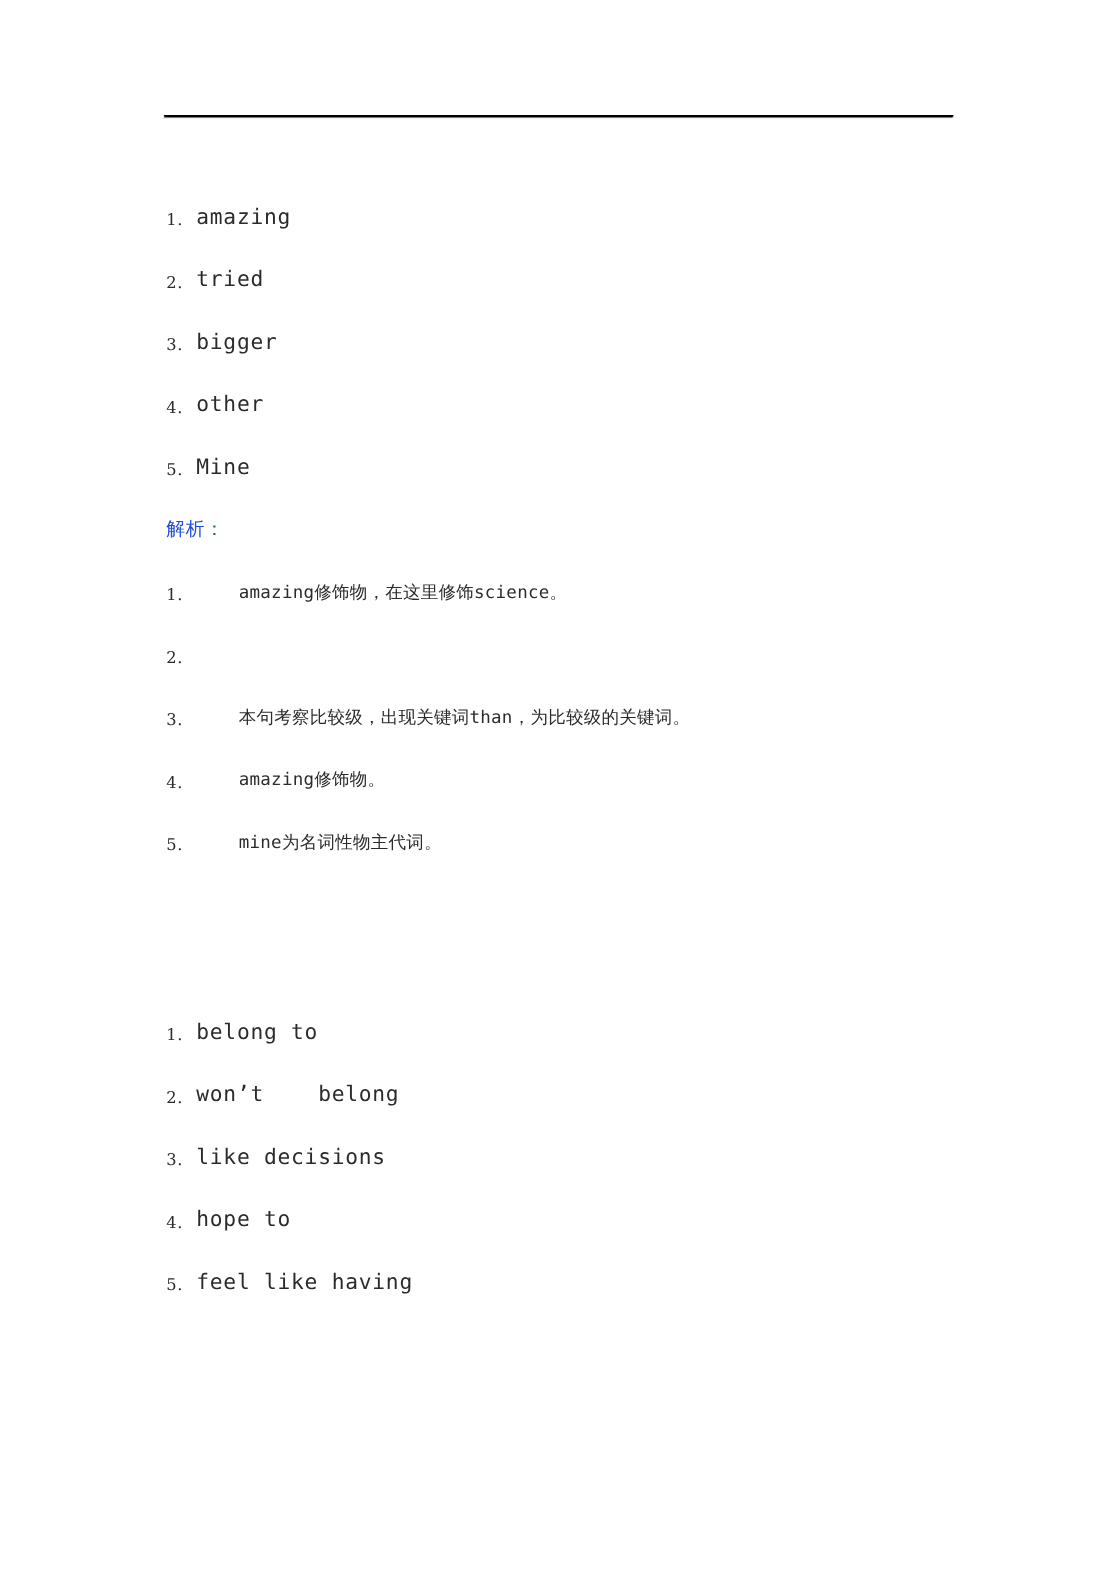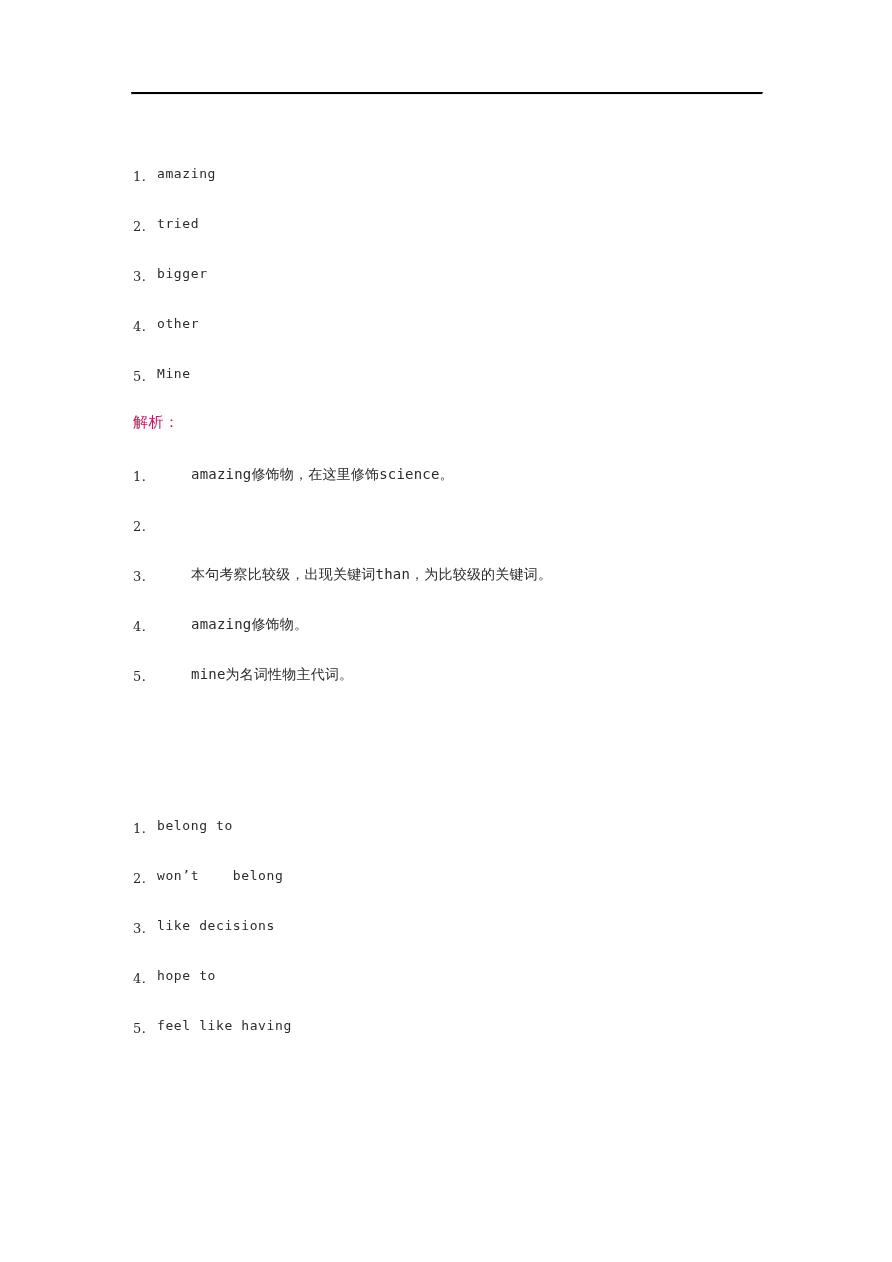--- a/index.html
+++ b/index.html
@@ -70,44 +70,44 @@
     line-height: 18px;
     color: #2b2b2b;
     letter-spacing: 0.5px;
   }
 
   .row-text {
     position: absolute;
     left: 26px;
     top: 0;
     font-family: "DejaVu Sans Mono", "Liberation Mono", monospace;
-    font-size: 13px;
+    font-size: 17px;
     line-height: 20px;
     color: #2b2b2b;
     letter-spacing: 0.6px;
     white-space: pre;
   }
 
   
   .list-block.analysis-list .row-text {
     font-family: "DejaVu Sans Mono", "Liberation Mono", monospace;
     font-size: 14px;
     letter-spacing: 0.2px;
     margin-left: 34px;
   }
 
   
   .analysis-heading {
     position: absolute;
     left: 2px;
     top: 414px;
-    font-family: Liberation Mono, monospace;
+    font-family: Liberation Sans, sans-serif;
     font-size: 15px;
     line-height: 20px;
-    color: #be185d;
+    color: #1d4ed8;
     letter-spacing: 0.5px;
     white-space: pre;
   }
 
   
   .section-gap {
     position: absolute;
     left: 0;
     top: 700px;
     width: 640px;

